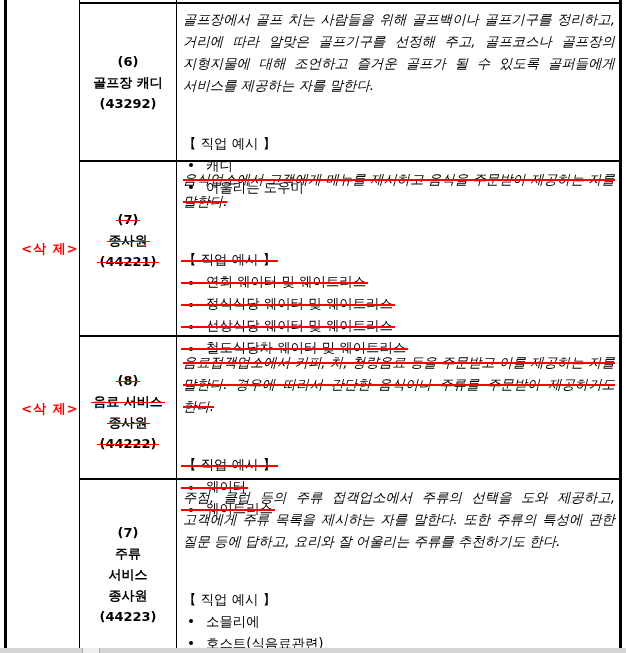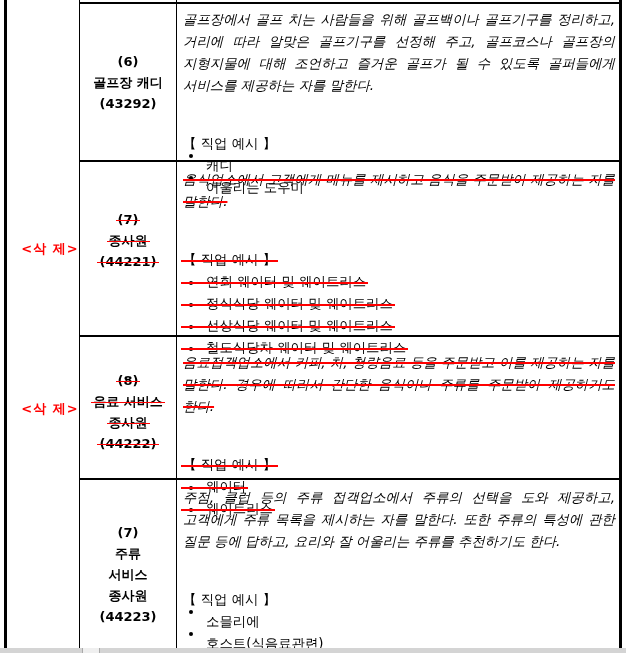--- a/index.html
+++ b/index.html
@@ -10,21 +10,21 @@
   .hline { position:absolute; background:#000; height:2px; }
   .deleted-tag { position:absolute; left:8px; width:84px; text-align:center;
                  color:#ff0000; font-weight:bold; font-size:13px; letter-spacing:1px; }
   .title-cell { position:absolute; left:80px; width:96px; text-align:center;
                 font-weight:bold; font-size:13px; line-height:21px; }
   .desc-cell { position:absolute; left:183px; width:432px; font-size:13.4px;
                line-height:22px; text-align:justify; }
   .desc-text { margin:0; word-break:keep-all;font-style:italic; }
   .ex-head { margin-top:36px; }
   .ex-list { list-style:none; margin:0; padding:0; display:flex; flex-wrap:wrap; }
-  .ex-list li { width:230px; display:flex; }
+  .ex-list li { width:230px; display:flex; align-items:center; }
   .ex-list li.full { width:100%; }
   .bullet { display:inline-block; width:4px; height:4px; background:#000; border-radius:50%;
             margin:0 13px 0 6px; position:relative; top:-1px; }
   .strike { position:relative; display:inline-block; }
   .strike::after { content:""; position:absolute; left:-2px; right:-2px; top:52%;
                    height:1.5px; background:#ff0000; }
   .strike-line { text-decoration: line-through; text-decoration-color:#ff0000;
                  text-decoration-thickness:1.5px; }
   .bottom-bar { position:absolute; left:0; top:648px; width:626px; height:5px; background:#d4d4d4; }
   .bottom-bar .thumb { position:absolute; left:82px; top:0; width:16px; height:5px; background:#efefef;

